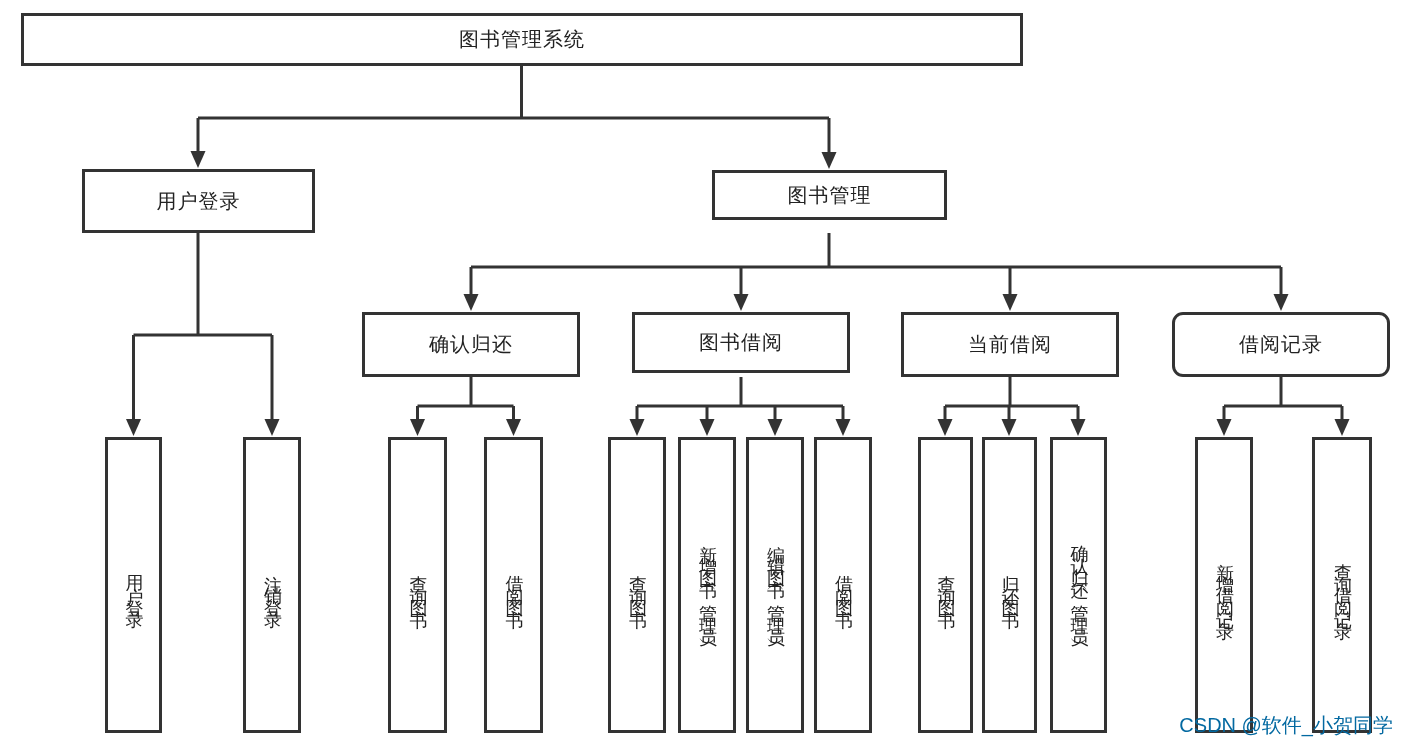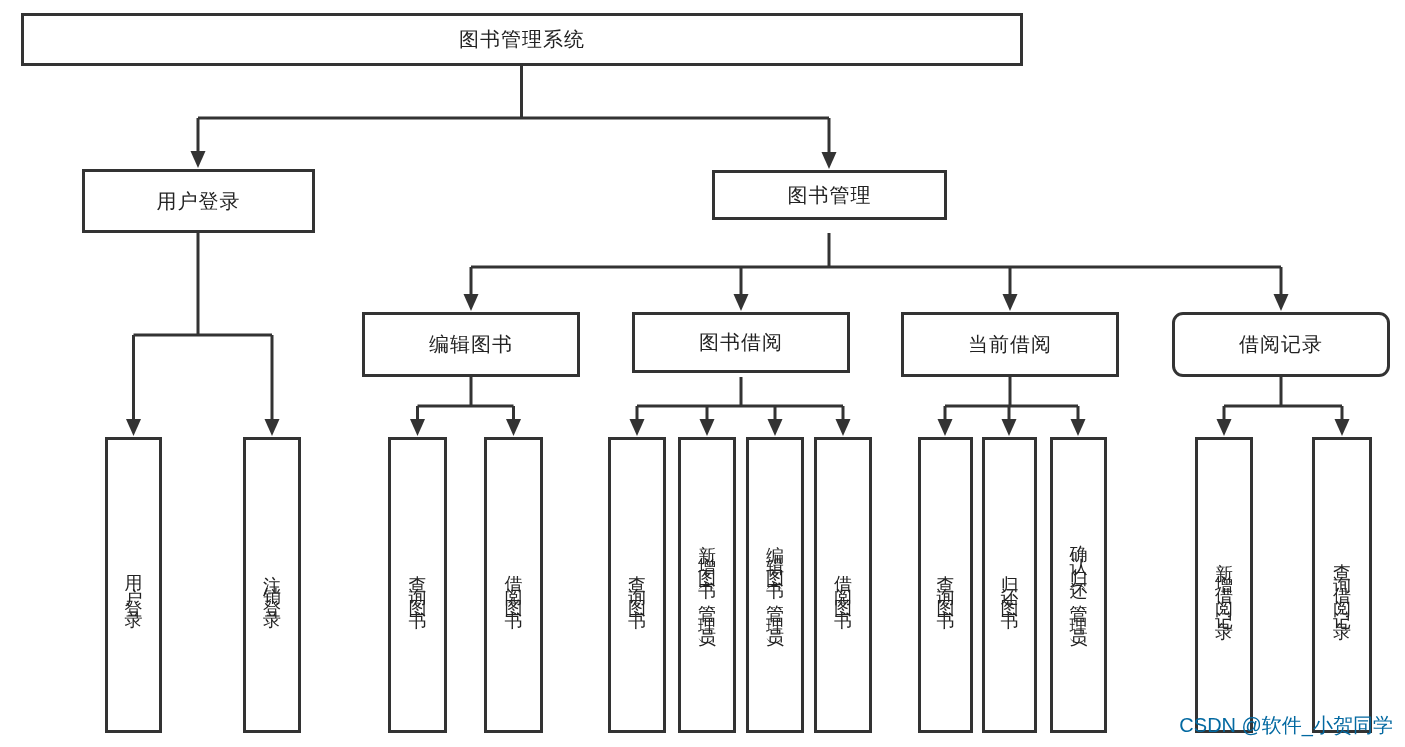--- a/index.html
+++ b/index.html
@@ -25,20 +25,21 @@
   }
   .box {
     position: absolute;
     box-sizing: border-box;
     background: #ffffff;
     border: 3px solid #333333;
     display: flex;
     align-items: center;
     justify-content: center;
     color: #222222;
+    font-family: Liberation Mono, monospace;
   }
   .hbox {
     font-size: 20px;
     letter-spacing: 1px;
     white-space: nowrap;
   }
   .vbox {
     font-size: 18px;
   }
   .vbox .vtext {
@@ -133,21 +134,21 @@
   </div>
 
   <div class="box hbox" style="left:82px; top:169px; width:233px; height:64px;">
     <span>用户登录</span>
   </div>
   <div class="box hbox" style="left:712px; top:170px; width:235px; height:50px;">
     <span>图书管理</span>
   </div>
 
   <div class="box hbox" style="left:362px; top:312px; width:218px; height:65px;">
-    <span>编辑图书</span>
+    <span>确认归还</span>
   </div>
   <div class="box hbox" style="left:632px; top:312px; width:218px; height:61px;">
     <span>图书借阅</span>
   </div>
   <div class="box hbox" style="left:901px; top:312px; width:218px; height:65px;">
     <span>当前借阅</span>
   </div>
   <div class="box hbox" style="left:1172px; top:312px; width:218px; height:65px;border-radius:11px;">
     <span>借阅记录</span>
   </div>

